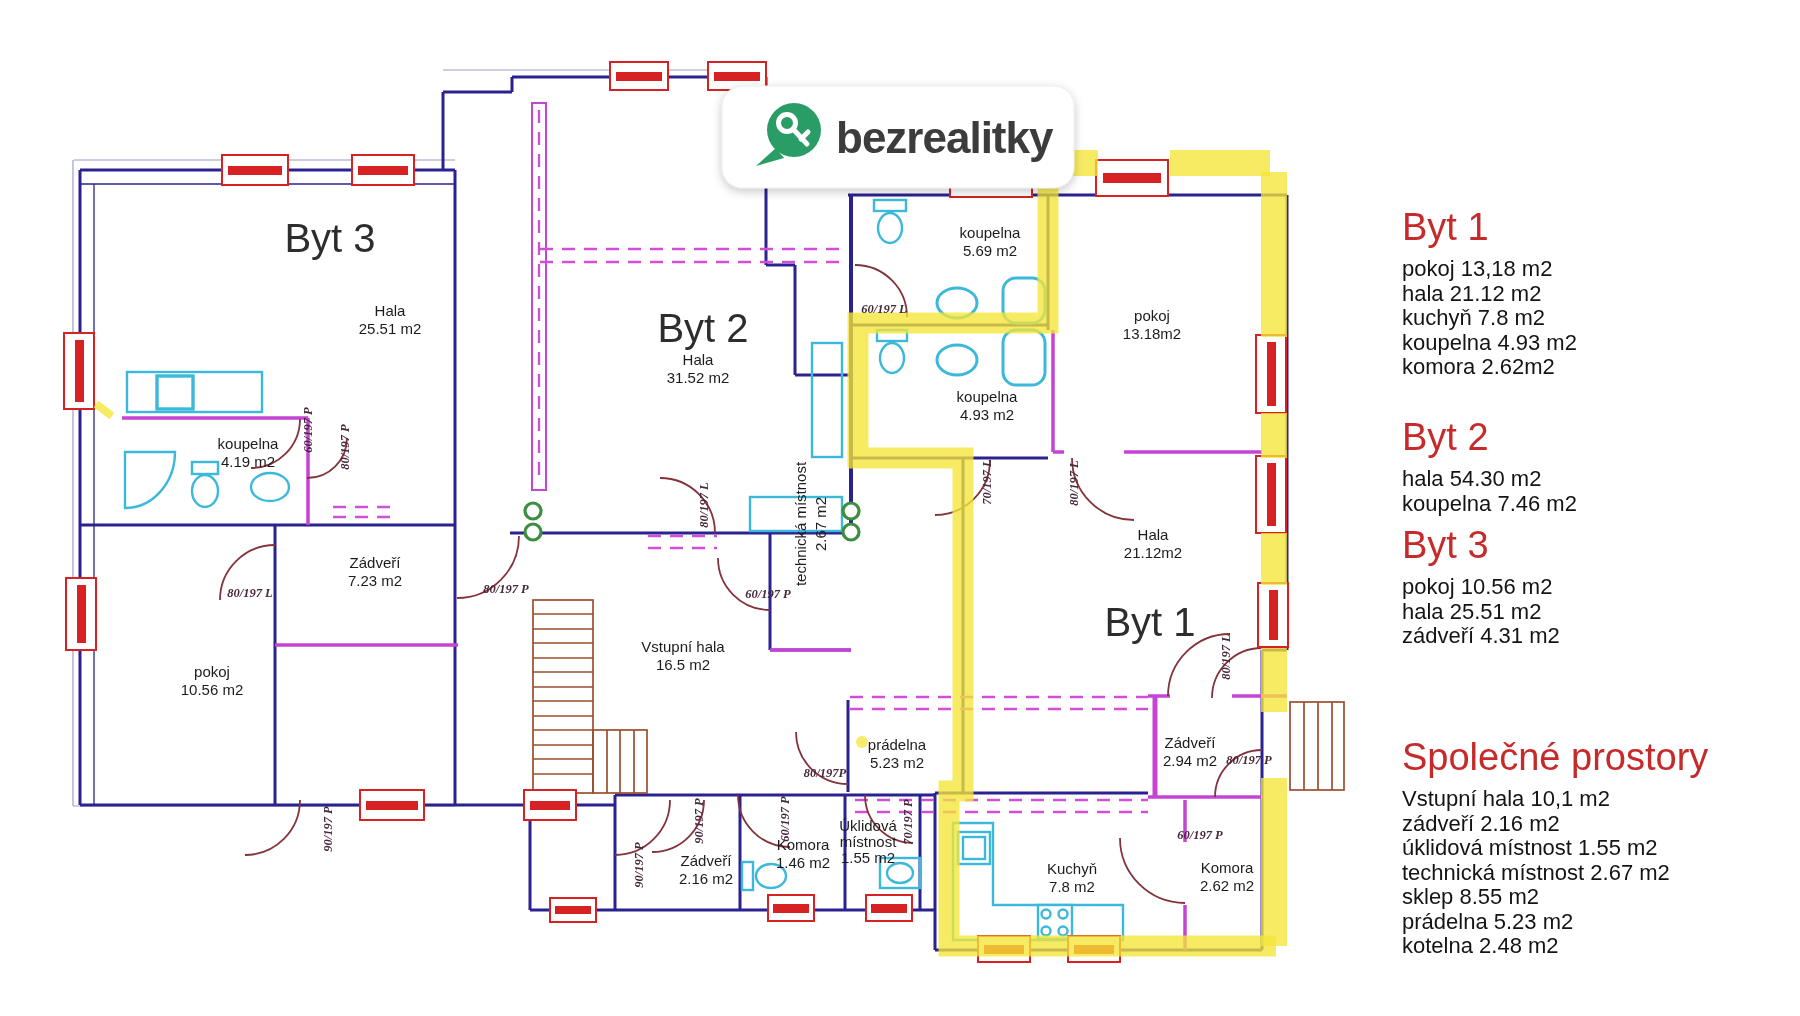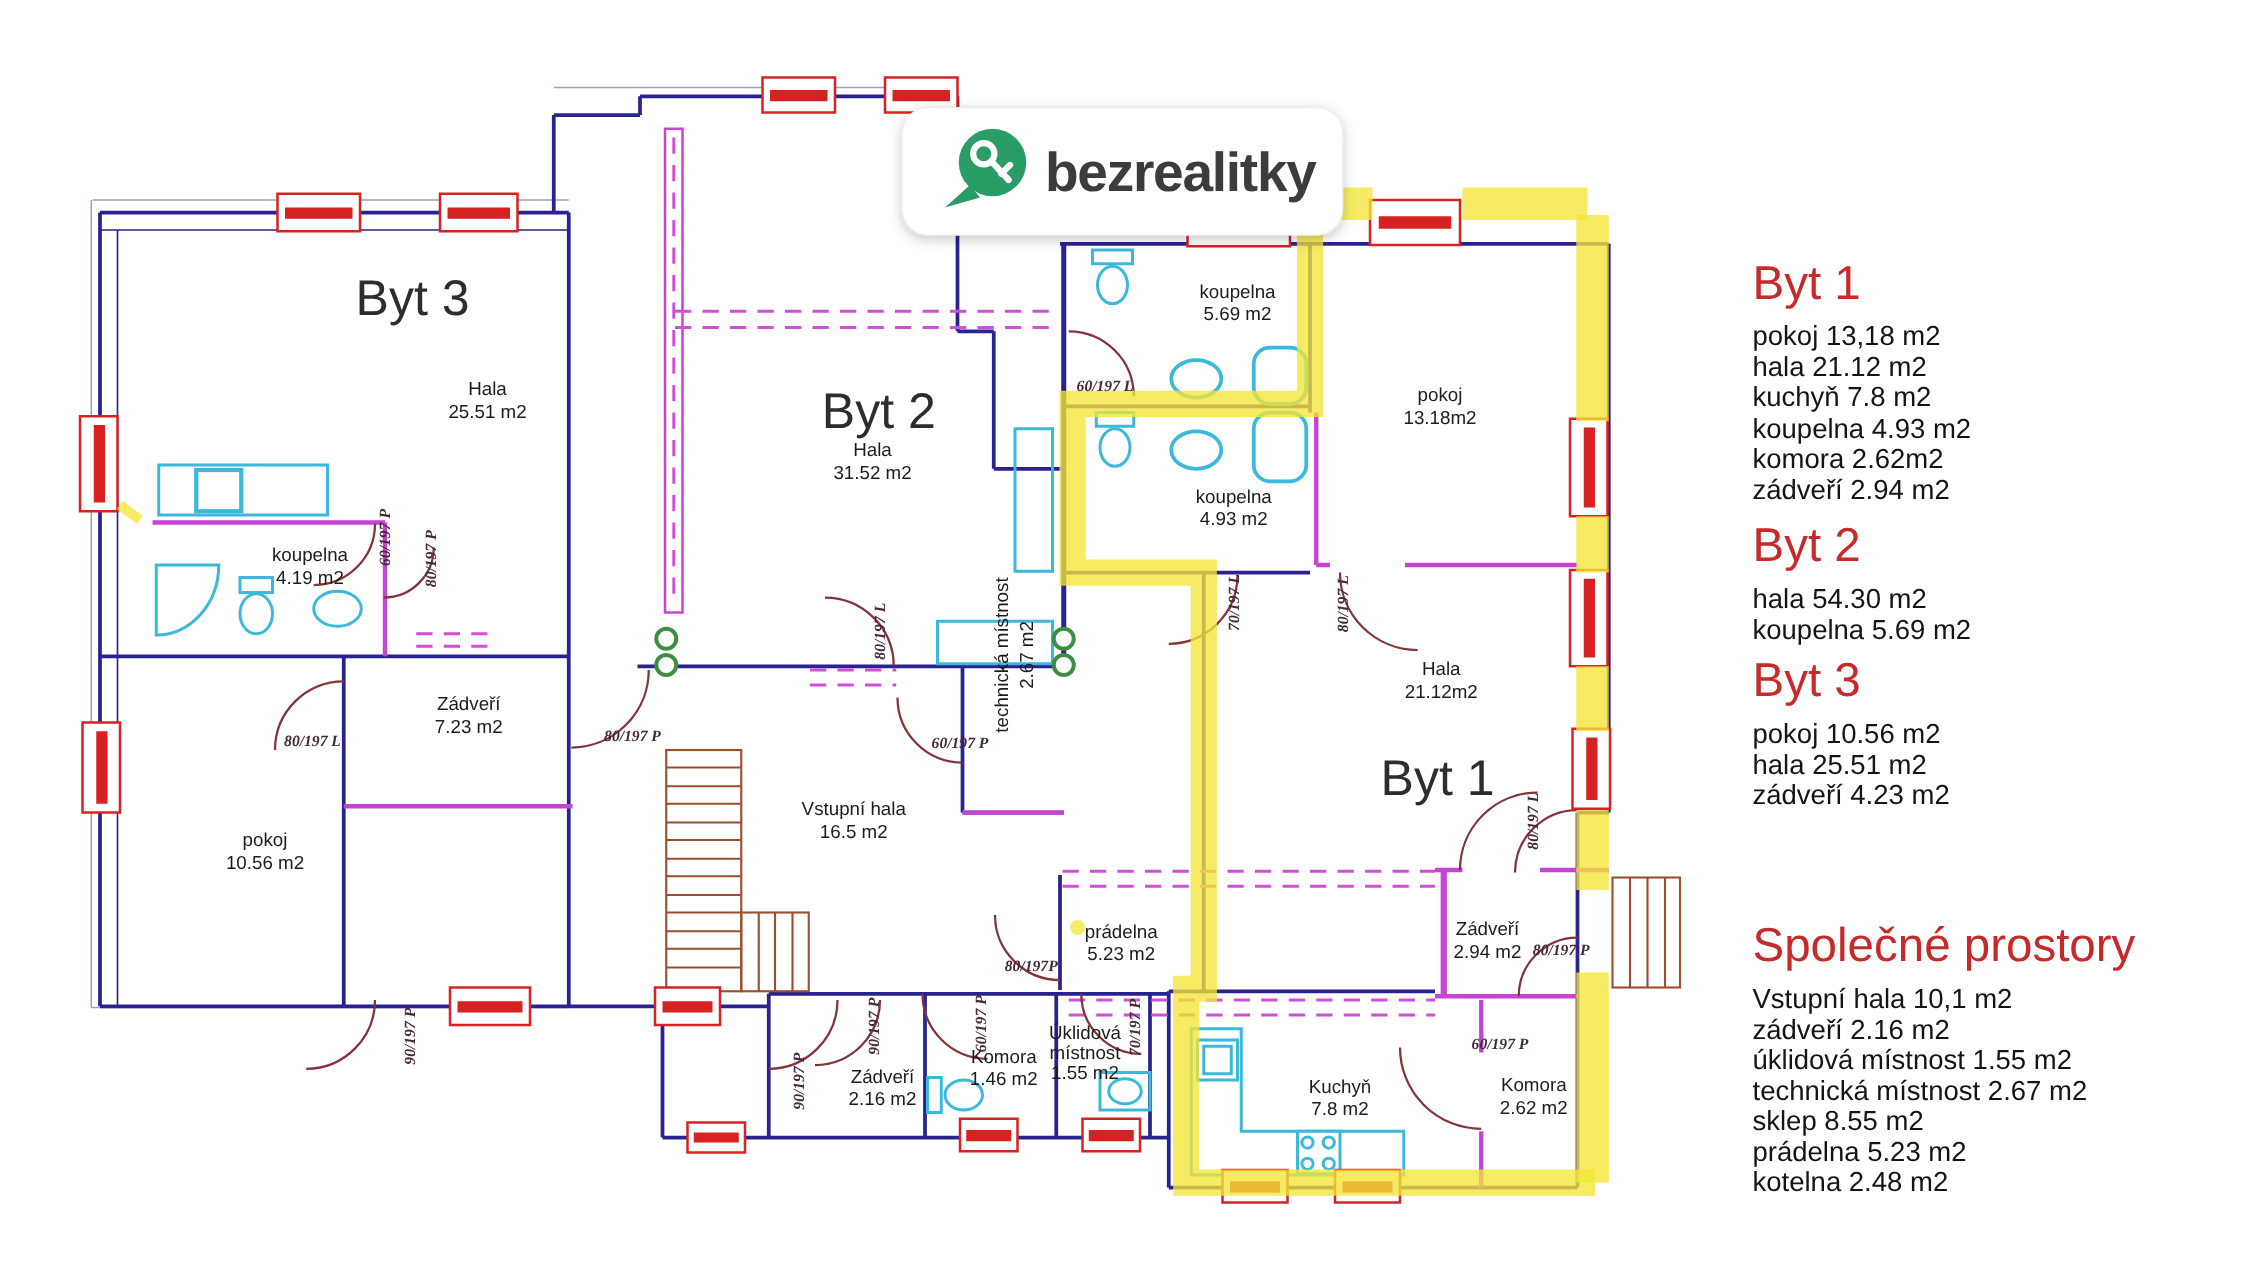--- a/index.html
+++ b/index.html
@@ -327,32 +327,31 @@
   </g>
 </svg>
 
 <div class="legend-section ls-0">
   <div class="legend-title">Byt 1</div>
   <div class="legend-item">pokoj  13,18 m2</div>
   <div class="legend-item">hala 21.12 m2</div>
   <div class="legend-item">kuchyň 7.8 m2</div>
   <div class="legend-item">koupelna 4.93 m2</div>
   <div class="legend-item">komora 2.62m2</div>
-  <div class="legend-item">zádveří 2.94 m2</div>
 </div>
 <div class="legend-section ls-1">
   <div class="legend-title">Byt 2</div>
   <div class="legend-item">hala 54.30 m2</div>
-  <div class="legend-item">koupelna 5.69 m2</div>
+  <div class="legend-item">koupelna 7.46 m2</div>
 </div>
 <div class="legend-section ls-2">
   <div class="legend-title">Byt 3</div>
   <div class="legend-item">pokoj  10.56 m2</div>
   <div class="legend-item">hala 25.51 m2</div>
-  <div class="legend-item">zádveří 4.23 m2</div>
+  <div class="legend-item">zádveří 4.31 m2</div>
 </div>
 <div class="legend-section ls-3">
   <div class="legend-title">Společné prostory</div>
   <div class="legend-item">Vstupní hala 10,1 m2</div>
   <div class="legend-item">zádveří 2.16 m2</div>
   <div class="legend-item">úklidová místnost 1.55 m2</div>
   <div class="legend-item">technická místnost 2.67 m2</div>
   <div class="legend-item">sklep 8.55 m2</div>
   <div class="legend-item">prádelna 5.23 m2</div>
   <div class="legend-item">kotelna 2.48 m2</div>

